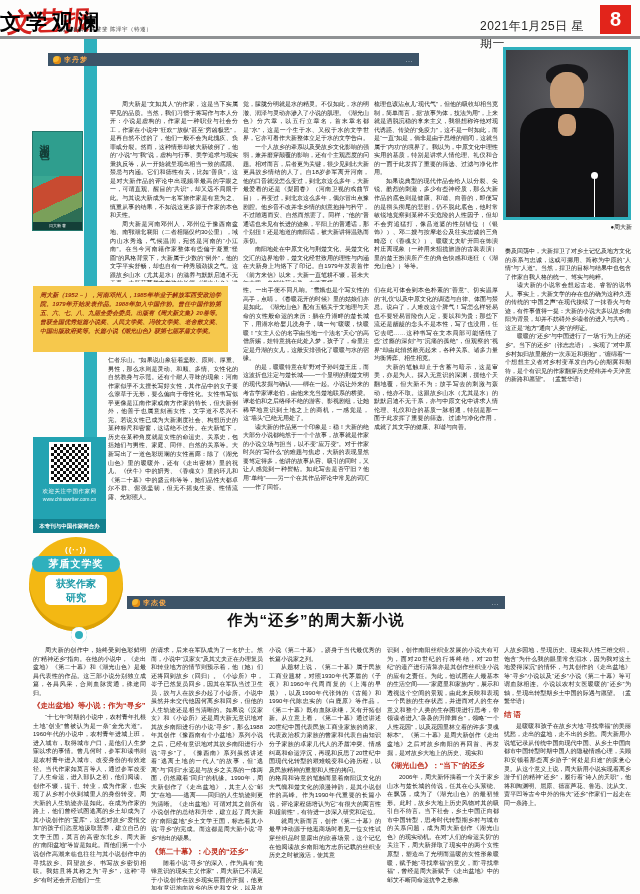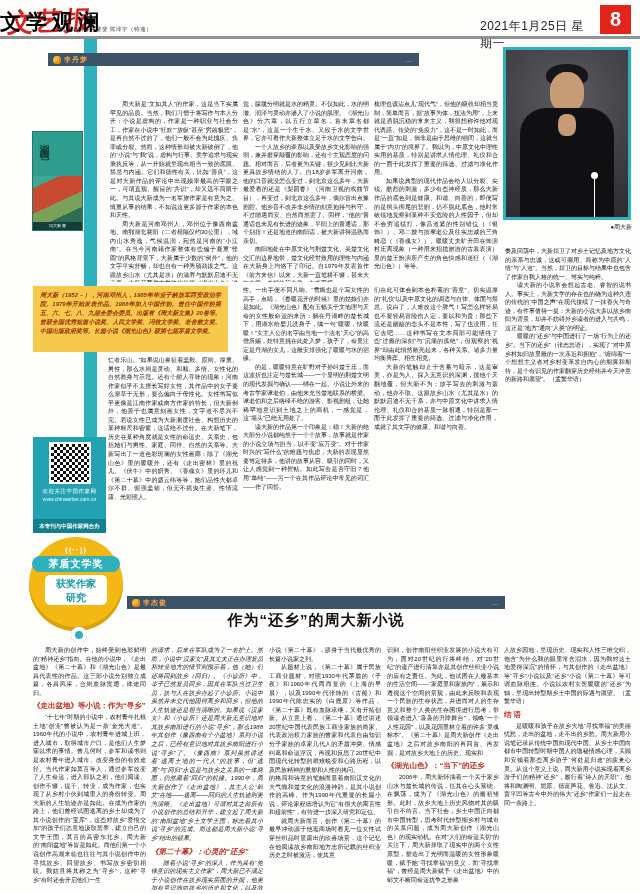--- a/index.html
+++ b/index.html
@@ -171,21 +171,21 @@
     <span class="byline">李杰俊</span>
     <span class="bardots">…</span>
   </div>
   <div class="abs col" style="left:33px;top:646px;width:113px;height:244px;">
     <p>周大新的创作中，始终受到色彩鲜明的“精神还乡”指向。在他的小说中，《走出盆地》《第二十幕》和《湖光山色》是最具代表性的作品。这三部小说分别独立成篇，各具风采，合则血脉贯通，殊途同归。</p>
     <h4 class="red-sub">《走出盆地》等小说：作为“寻乡”</h4>
     <p>“十七年”时期的小说中，农村青年扎根土地“创业”曾被认为是一条“金光大道”。1960年代的小说中，农村青年进城上班，进入城市，取得城市户口，是他们人生梦寐以求的事情。曾几何时，参军和读书则是农村青年进入城市、改变身份的有效途径。当代作家如莫言等人，通过参军改变了人生命运，进入部队之初，他们阅读、创作不辍，提干、转业，成为作家，也实现了从乡村小伙到城里人的身份转变。周大新的人生轨迹亦是如此。在成为作家的路上，他们曾经试图逃离的乡土却成为了其小说创作的“宝库”，这些对故乡“爱恨交加”的孩子们恣意地汲取营养，建立自己的文学王国，莫言的高密东北乡、周大新的“南阳盆地”等皆是如此。而他们第一个小说创作高潮来临也往往与其小说创作中的寻找故乡、回望故乡、书写故乡密切相联。我姑且将其称之为“寻乡”，这种“寻乡”有时还会开启他们一生</p>
   </div>
 
   <div class="abs headline2">作为“还乡”的周大新小说</div>
-  <div class="abs col" style="left:151px;top:646px;width:112px;height:244px;font-style:italic;">
+  <div class="abs col" style="left:151px;top:646px;width:112px;height:244px;">
     <p class="noind">的请求，后来在军队成为了一名护士。然而，小说中“汉家女”及其丈夫正在办理复员和转业地方的情节则预示着，他（她）们还将回到故乡（回归）。《小诊所》中，岑子已然复员回乡，因其在军队当过卫生员，故与人在故乡办起了小诊所。小说中虽然并未交代他因何离乡和回乡，但他的人生轨迹还是相当清晰的。如果说《汉家女》和《小诊所》还是周大新无意识地对其故乡南阳进行的小说“寻乡”，那么1988年其创作《豫西南有个小盆地》系列小说之后，已经有意识地对其故乡南阳进行小说“寻乡”了。《豫西南》系列虽然讲述着“逃离土地的一代人”的故事，但“逃离”与“回归”永远是与故乡之关系的一体两面，仍然藏着“回归”的机缘。1990年，周大新创作了《走出盆地》，其主人公“邹艾”在地——逃离——回归的人生轨迹则更为清晰。《走出盆地》可谓对其之前所有小说创作的总结和升华，建立起了周大新的“南阳盆地”乡土文学王国，标志着其小说“寻乡”的完成。而这都是周大新小说“寻乡”结出的硕果。</p>
     <h4 class="red-sub">《第二十幕》：心灵的“还乡”</h4>
     <p>随着小说“寻乡”的深入，作为具有“先锋意识的现实主义作家”，周大新已不满足于小说创作在故乡现实层面的开掘，他更加有意识地向故乡的历史和文化，以及故乡大地上人的心灵和人性掘进。积蓄十年之功，创作出了“史诗性”</p>
   </div>
   <div class="abs col" style="left:269px;top:646px;width:112px;height:244px;">
     <p class="noind">小说《第二十幕》，跻身于当代最优秀的长篇小说家之列。</p>
     <p>从题材上说，《第二十幕》属于民族工商业题材，对照1930年代茅盾的《子夜》和1960年代周而复的《上海的早晨》，以及1990年代张炜的《古船》和1990年代陈忠实的《白鹿原》等作品，《第二十幕》既有血脉承继，又有开拓创新。从立意上看，《第二十幕》通过讲述20世纪中国代表民族工商业家族的尚家、代表政治权力家族的曾家和代表自由知识分子家族的卓家几代人的矛盾冲突、情感纠葛和命运浮沉，再现和反思了20世纪中国现代化转型的艰难蜕变和心路历程，以及民族精神的重塑和人性的拷问。</p>
     <p class="noind">的格局和诗意的笔触而显着南阳汉文化的大气魄和楚文化的浪漫神韵，是其小说创作的高峰。作为1990年代重要的长篇小说，评论家程德培认为它“有很大的寓言性和超前性”，有待进一步深入研究和定位。</p>
     <p>就周大新而言，创作《第二十幕》的最早冲动源于他逛商场时看见一位女性试穿丝织品时显露出的欣喜场景，这个记忆在他阅读故乡南阳地方志所记载的丝织业历史之时被激活，使其意</p>
   </div>

